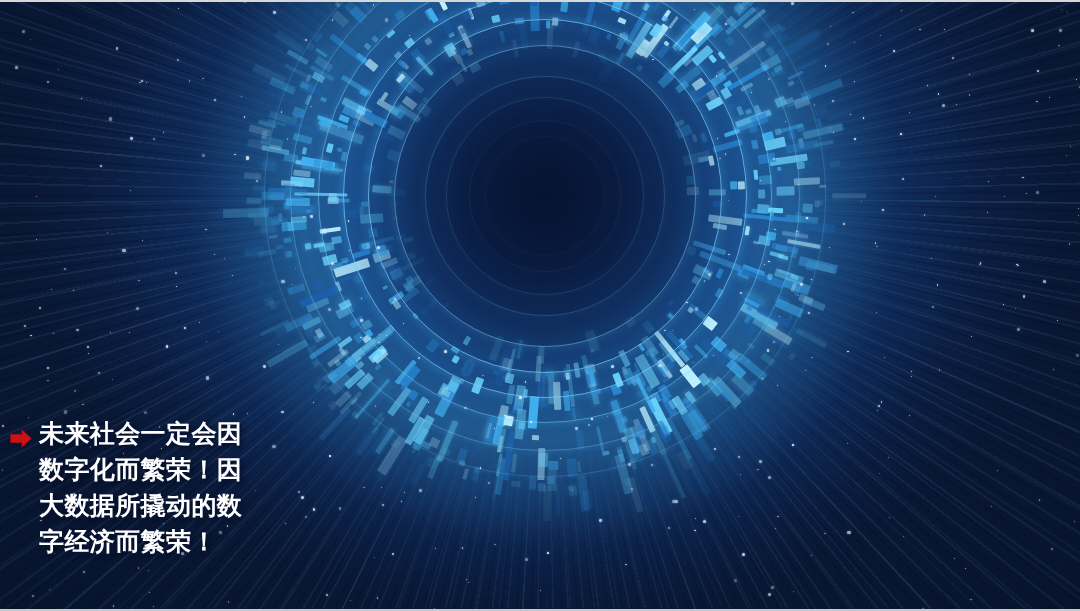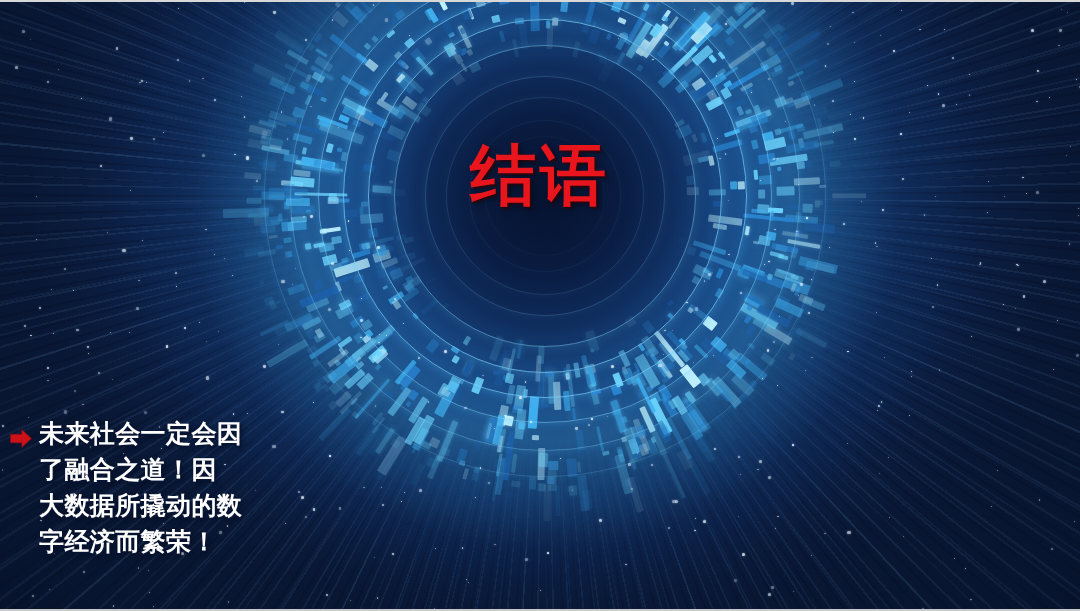--- a/index.html
+++ b/index.html
@@ -1323,34 +1323,31 @@
       <div class="star" style="left: 854.3px; top: 135.8px; width: 1.9px; height: 1.9px; opacity: 0.87;"></div>
       <div class="star" style="left: 312.7px; top: 505.8px; width: 2.8px; height: 2.8px; opacity: 0.85;"></div>
       <div class="star" style="left: 1070.1px; top: 144.1px; width: 1.2px; height: 1.2px; opacity: 0.56;"></div>
       <div class="star" style="left: 956.2px; top: 102px; width: 1.3px; height: 1.3px; opacity: 0.65;"></div>
       <div class="star" style="left: 686.4px; top: 300.1px; width: 1.3px; height: 1.3px; opacity: 0.9;"></div>
       <div class="star" style="left: 674.6px; top: 497.9px; width: 3.2px; height: 3.2px; opacity: 0.66;"></div>
       <div class="star" style="left: 21.5px; top: 28.1px; width: 3px; height: 3px; opacity: 0.51;"></div>
     </div>
   <div class="layer bg-vignette"></div>
 
-  <div id="title">
-    <span class="title-text">结语</span>
-  </div>
 
   <div id="columns">
 
 
 
     <div class="column col-3">
       <span class="bullet-arrow">
         <svg viewBox="0 0 22 19" xmlns="http://www.w3.org/2000/svg">
           <path d="M0.5 5.2 H11.8 V0.6 L21.4 9.5 L11.8 18.4 V13.8 H0.5 Z" fill="#cc1118" stroke="#8e0a10" stroke-width="0.6"></path>
         </svg>
       </span>
       <div class="col-body">未来社会一定会因
-了融合之道！因
+数字化而繁荣！因
 大数据所撬动的数
 字经济而繁荣！</div>
     </div>
 
   </div>
 </div>
 
 </body></html>

